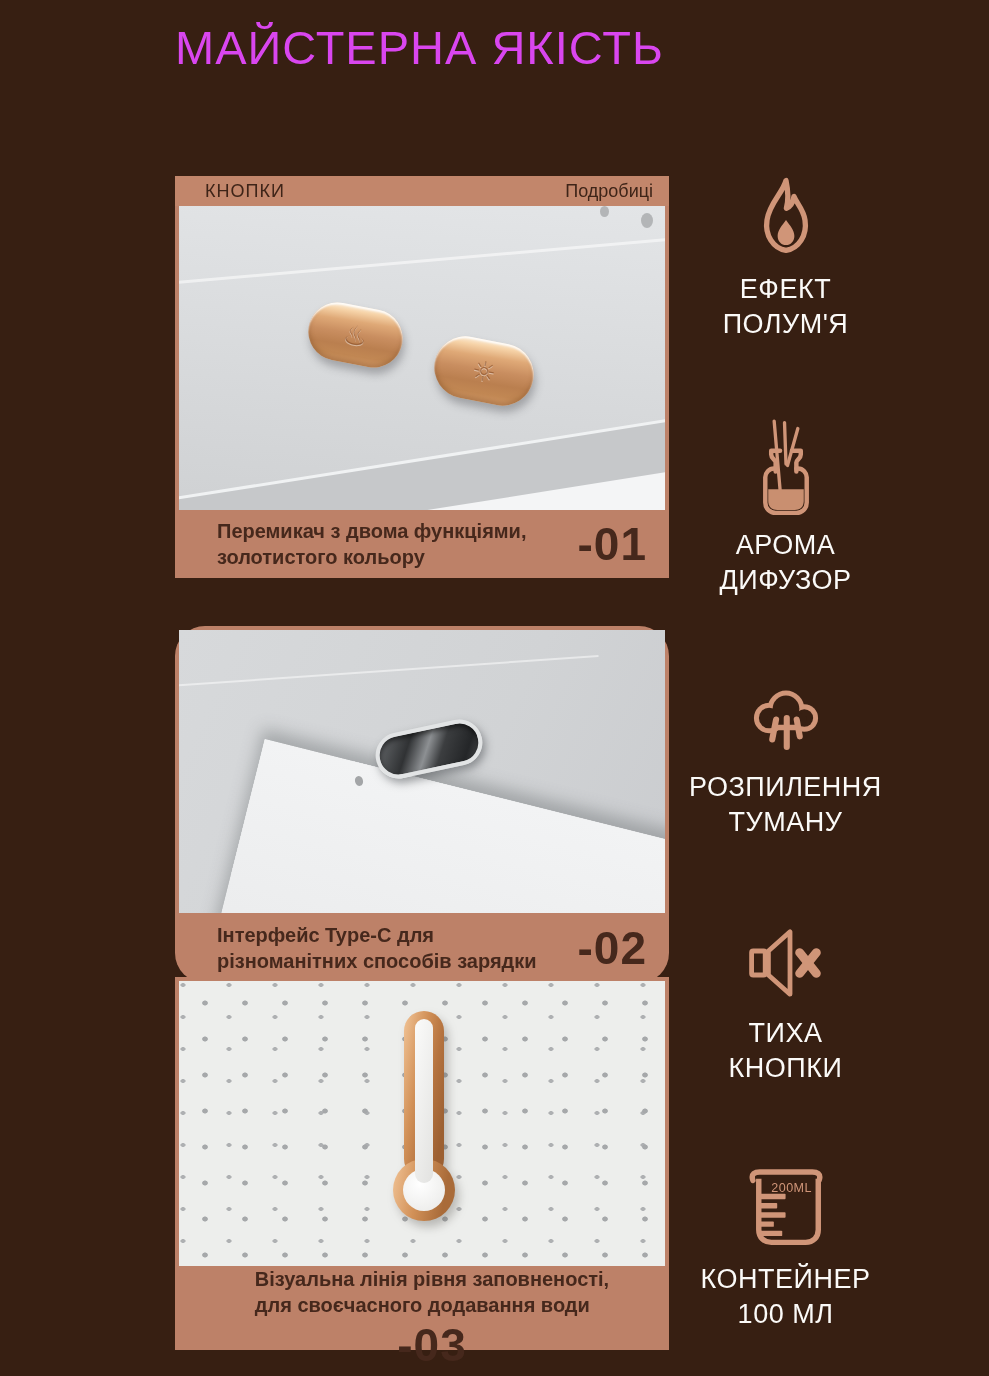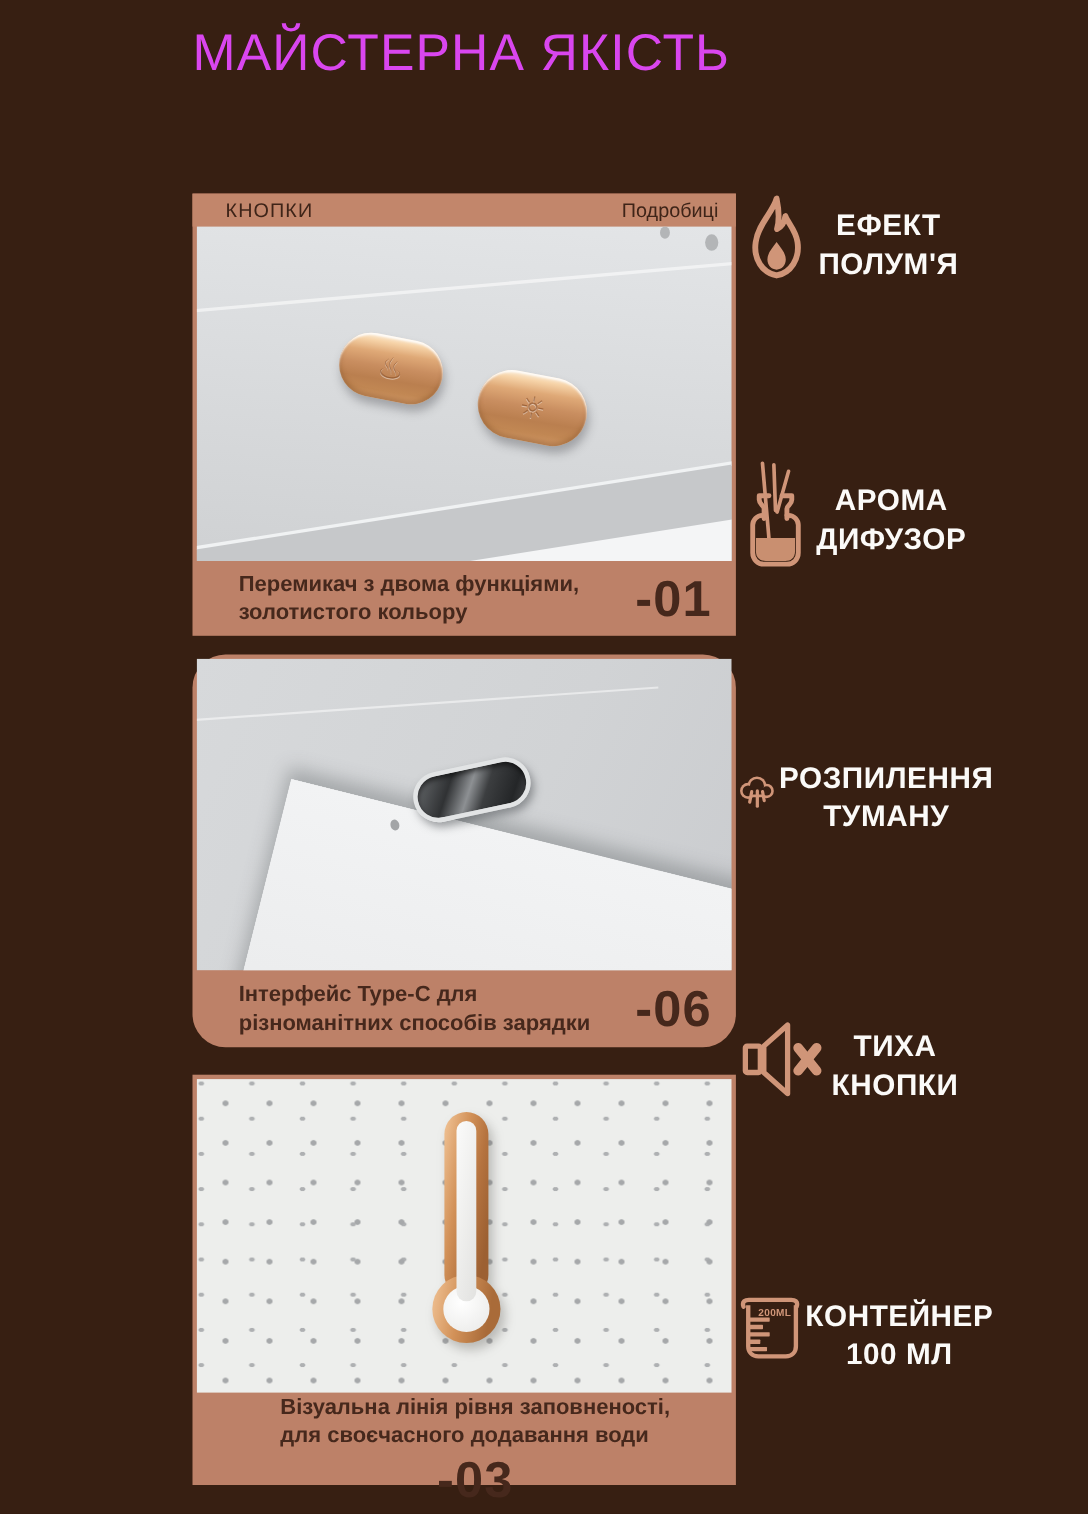--- a/index.html
+++ b/index.html
@@ -7,21 +7,21 @@
             font-family:"Liberation Sans", sans-serif; }
 
   
   .title { position:absolute; left:175px; top:22px; margin:0; font-size:47px; line-height:52px;
            font-weight:normal; letter-spacing:1px; color:#d946ef; white-space:nowrap; }
   .subtitle { position:absolute; left:177px; top:97px; margin:0; font-size:22px; line-height:29px;
               font-weight:bold; color:#fbfaf8; }
 
   
   .panel { position:absolute; left:175px; width:494px; background:#bd8168; }
-  .panel-1 { top:176px; } .panel-2 { top:595px;border-radius:30px; } .panel-3 { top:977px; }
+  .panel-1 { top:176px; } .panel-2 { top:626px;border-radius:30px; } .panel-3 { top:977px; }
 
   .panel-header { height:30px; display:flex; justify-content:space-between; align-items:center;
                   padding:0 16px 0 30px; background:#c2866b; color:#3e2418; font-size:18px; }
   .panel-header .ph-left { letter-spacing:1px; }
 
   .photo { position:relative; margin:0 4px; overflow:hidden; }
   .panel-1 .photo { height:304px; }
   .panel-2 .photo { height:283px; margin-top:4px; }
   .panel-3 .photo { height:285px; margin-top:4px; }
 
@@ -76,21 +76,21 @@
                  background:linear-gradient(100deg,#edbd8e 5%,#d29158 35%,#b5733f 60%,#9c6032 85%); }
   .thermo-slot { position:absolute; left:14px; top:8px; width:18px; height:164px; border-radius:9px; z-index:2;
                  background:linear-gradient(100deg,#fbfbfa,#e2e2e0); }
   .thermo-bulb { position:absolute; left:-8px; top:148px; width:62px; height:62px; border-radius:50%;
                  background:linear-gradient(100deg,#edbd8e 5%,#d29158 40%,#a96b39 80%); }
   .thermo-bulb-inner { position:absolute; left:10px; top:10px; width:42px; height:42px; border-radius:50%;
                  background:radial-gradient(circle at 40% 35%, #ffffff, #e8e8e6); }
 
   
   .features { position:absolute; left:668px; top:0; width:235px; height:1376px; }
-  .feature  { position:absolute; left:0; width:100%; display:flex; flex-direction:row; align-items:center;font-weight:bold; }
+  .feature  { position:absolute; left:0; width:100%; display:flex; flex-direction:column; align-items:center; }
   .f1 { top:174px; } .f2 { top:418px; } .f3 { top:678px; } .f4 { top:922px; } .f5 { top:1166px; }
   .feature-label { margin-top:12px; font-size:27px; line-height:35px; letter-spacing:0.5px;
                    color:#fbfaf8; text-align:center; }
 </style>
 </head>
 <body>
 
 <div class="canvas">
 
   <h1 class="title">МАЙСТЕРНА ЯКІСТЬ</h1>
@@ -121,21 +121,21 @@
 
   <section class="panel panel-2">
     <div class="photo photo-2">
       <div class="p2-seam"></div>
       <div class="p2-wedge"></div>
       <div class="p2-port"></div>
       <div class="p2-dot"></div>
     </div>
     <div class="caption">
       <div class="caption-text"><span>Інтерфейс Type-C для</span><br><span>різноманітних способів зарядки</span></div>
-      <div class="caption-num">-06</div>
+      <div class="caption-num">-02</div>
     </div>
   </section>
 
   <section class="panel panel-3">
     <div class="photo photo-3">
       <div class="thermo">
         <div class="thermo-stem"></div>
         <div class="thermo-slot"></div>
         <div class="thermo-bulb">
           <div class="thermo-bulb-inner"></div>

